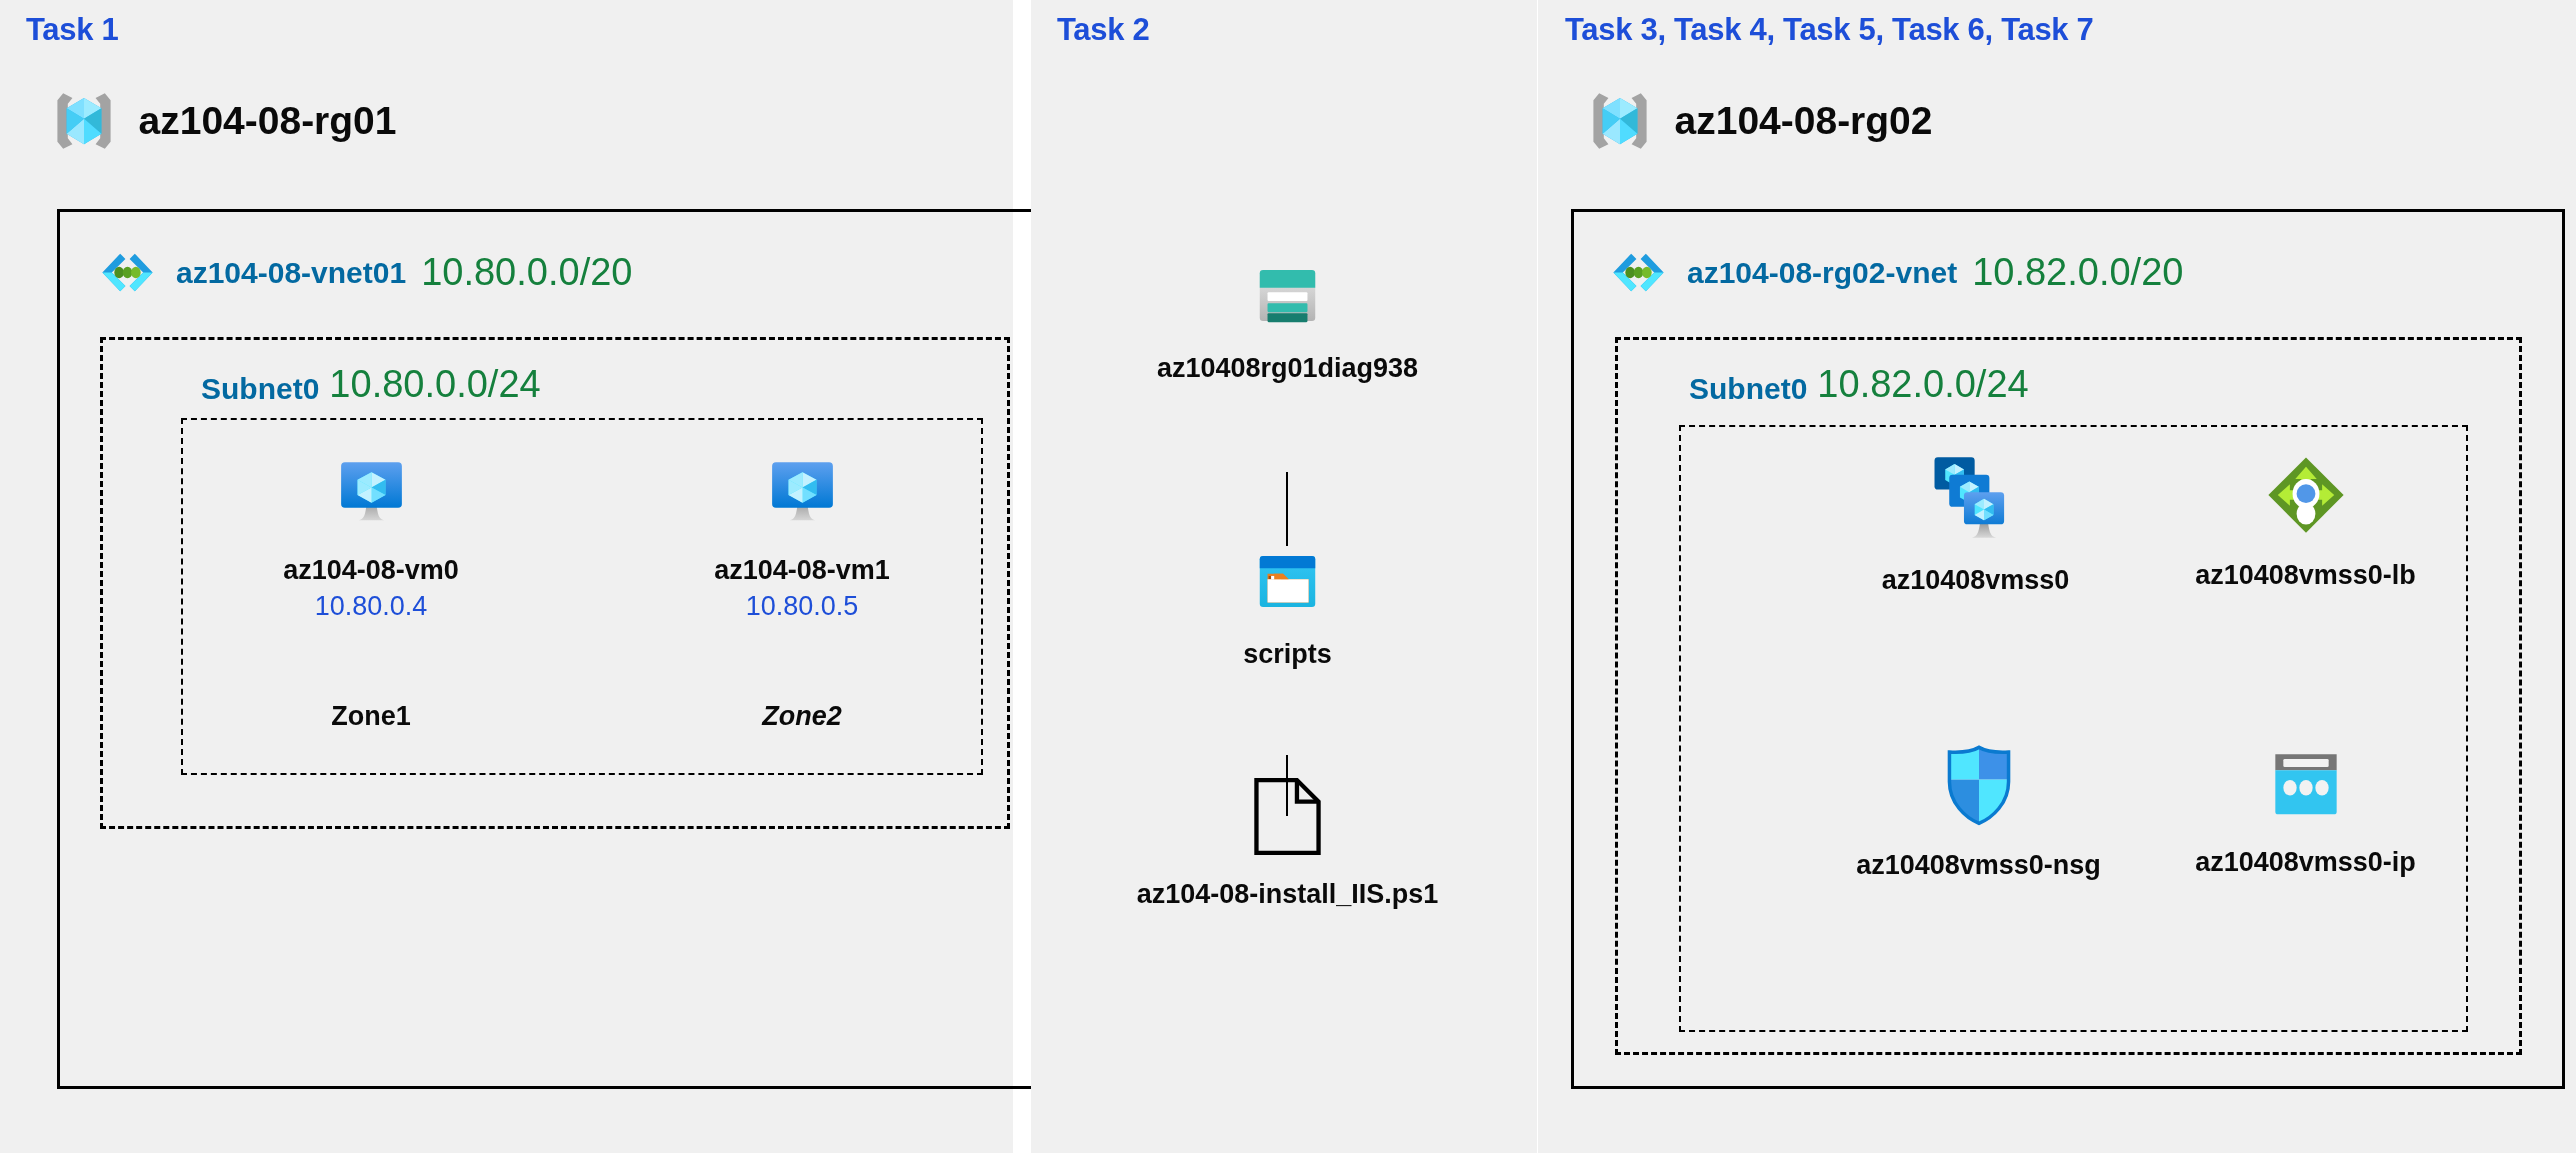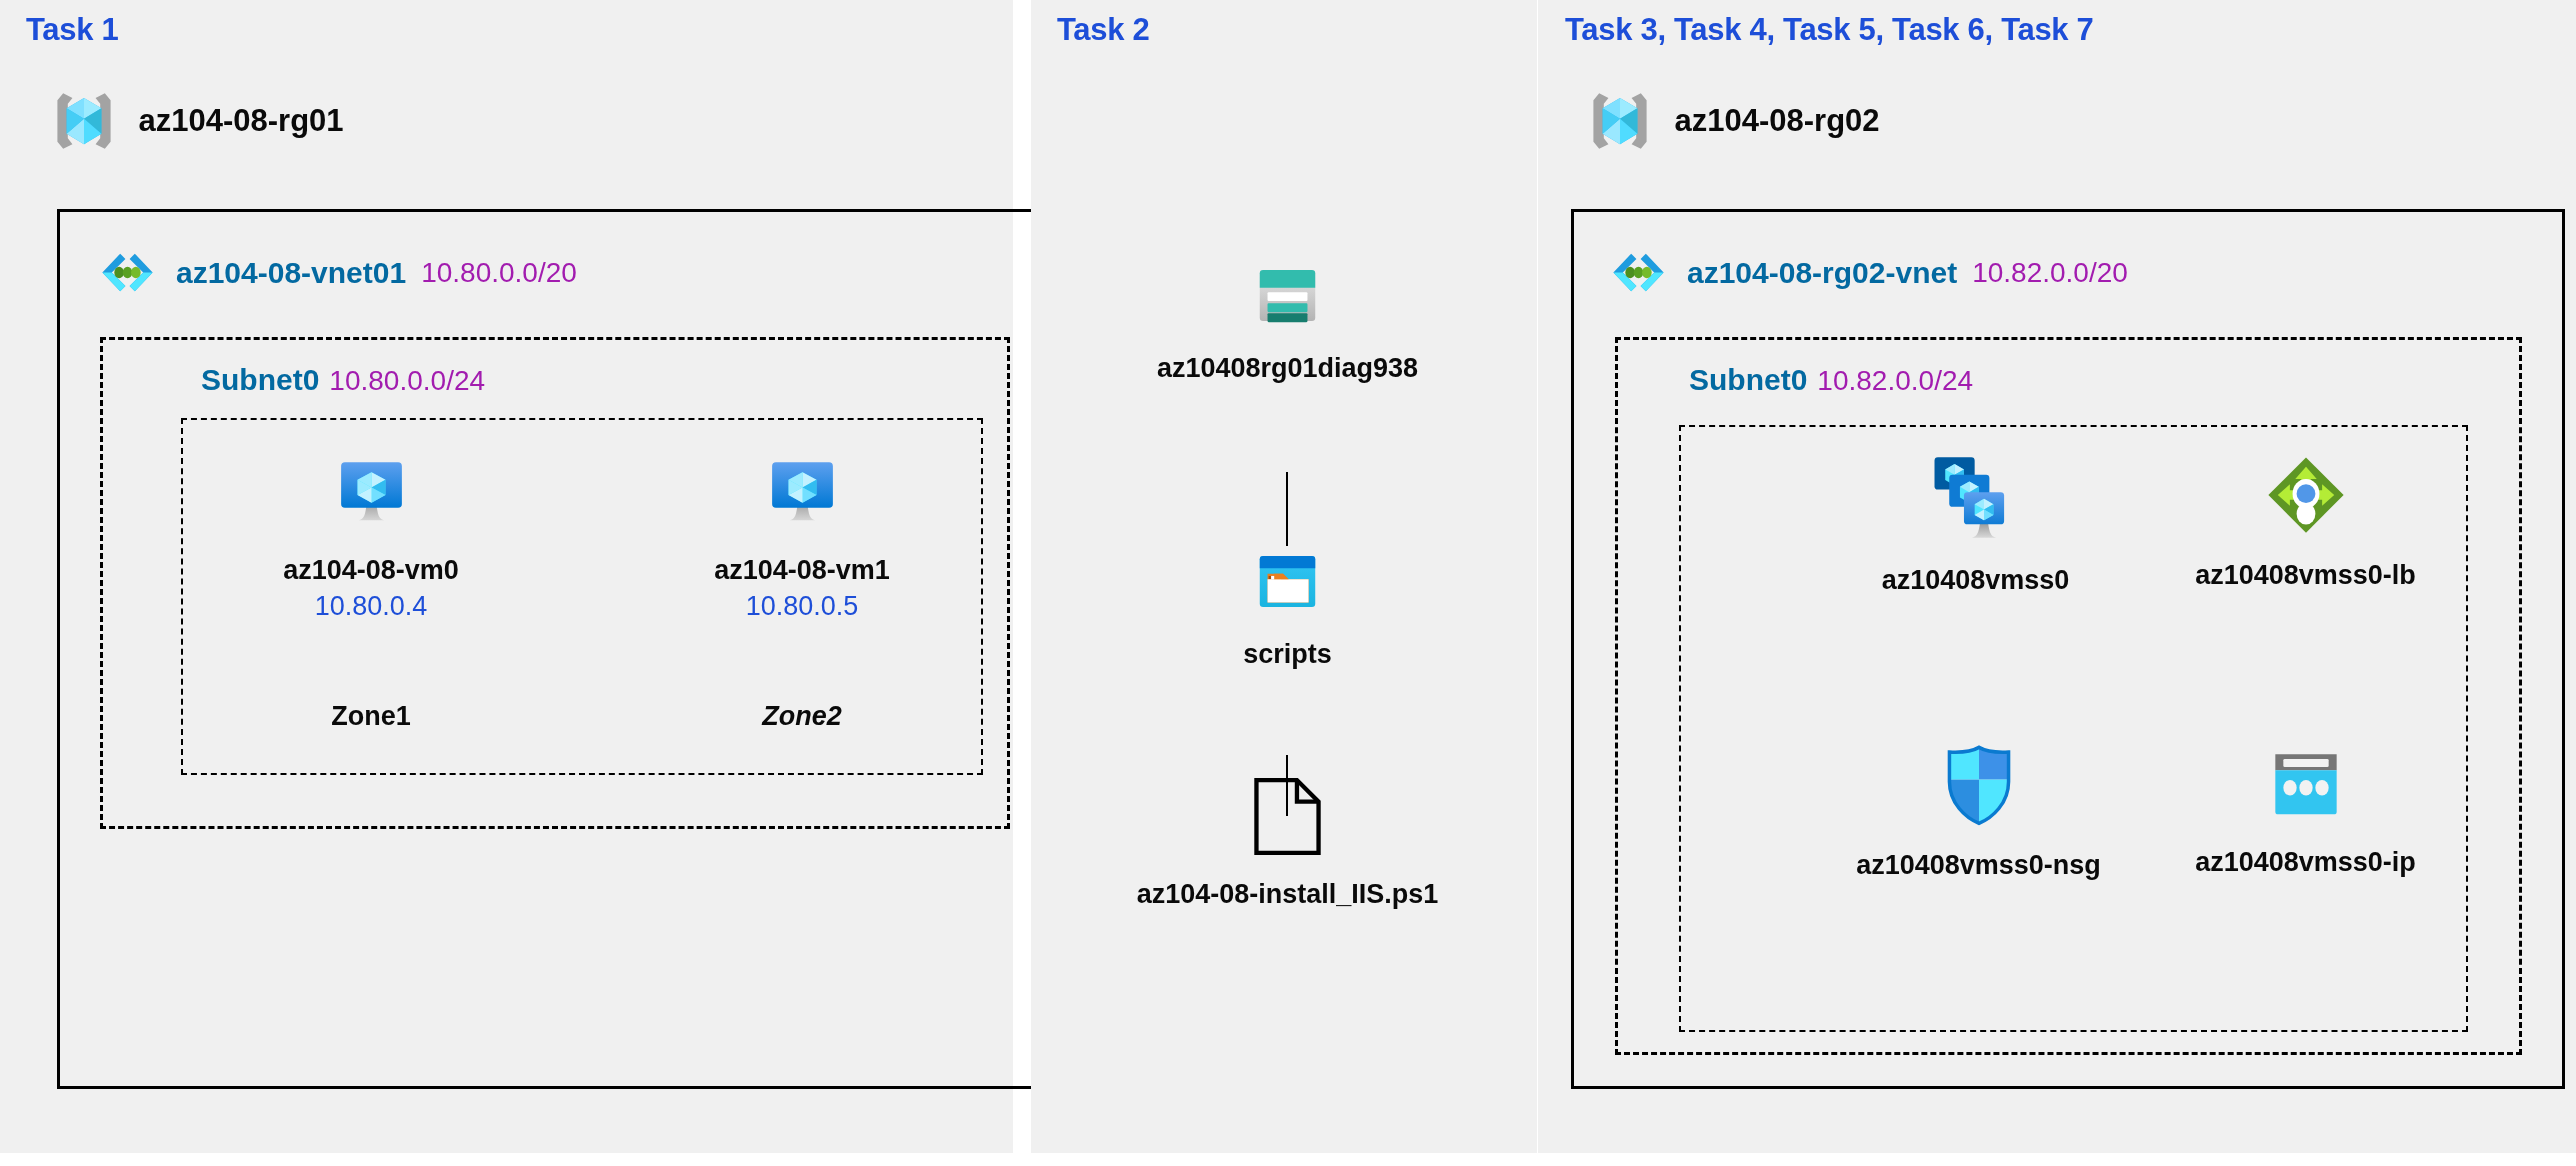--- a/index.html
+++ b/index.html
@@ -6,27 +6,27 @@
   body{
     font-family:"Liberation Sans", sans-serif;
     width:2576px;height:1166px;position:relative;overflow:hidden;
   }
   .panel{position:absolute;background:#f0f0f0;}
   .task-label{
     position:absolute;color:#1d4ed8;font-weight:bold;font-size:31px;
     letter-spacing:-0.3px;white-space:nowrap;
   }
   .rg-row{position:absolute;display:flex;align-items:center;gap:17.5px;}
-  .rg-name{font-size:31px;font-weight:bold;color:#0a0a0a;white-space:nowrap;}
+  .rg-name{font-size:39px;font-weight:bold;color:#0a0a0a;white-space:nowrap;}
   .solidbox{position:absolute;border:3.4px solid #000000;box-sizing:border-box;}
   .dashbox{position:absolute;border:3.4px dashed #000000;box-sizing:border-box;}
   .dashbox2{position:absolute;border:2.7px dashed #000000;box-sizing:border-box;}
   .vnet-row{position:absolute;display:flex;align-items:center;gap:15px;}
   .hdr-bold{font-size:30px;font-weight:bold;color:#0369a1;white-space:nowrap;}
-  .hdr-reg{font-size:28px;font-weight:normal;color:#a21caf;white-space:nowrap;}
+  .hdr-reg{font-size:38px;font-weight:normal;color:#15803d;white-space:nowrap;}
   .subnet-row{position:absolute;display:flex;align-items:flex-end;gap:10px;}
   .node{position:absolute;display:flex;flex-direction:column;align-items:center;}
   .node-lbl{font-size:27px;font-weight:bold;color:#0a0a0a;white-space:nowrap;margin-top:22px;text-align:center;}
   .node-sub{font-size:27px;font-weight:normal;color:#1d4ed8;white-space:nowrap;margin-top:5.4px;text-align:right;}
   .zone-lbl{position:absolute;font-size:27px;font-weight:bold;color:#0a0a0a;white-space:nowrap;text-align:center;}
   .conn{position:absolute;background:#000000;width:2px;}
   svg{display:block;}
 </style>
 </head>
 <body>

